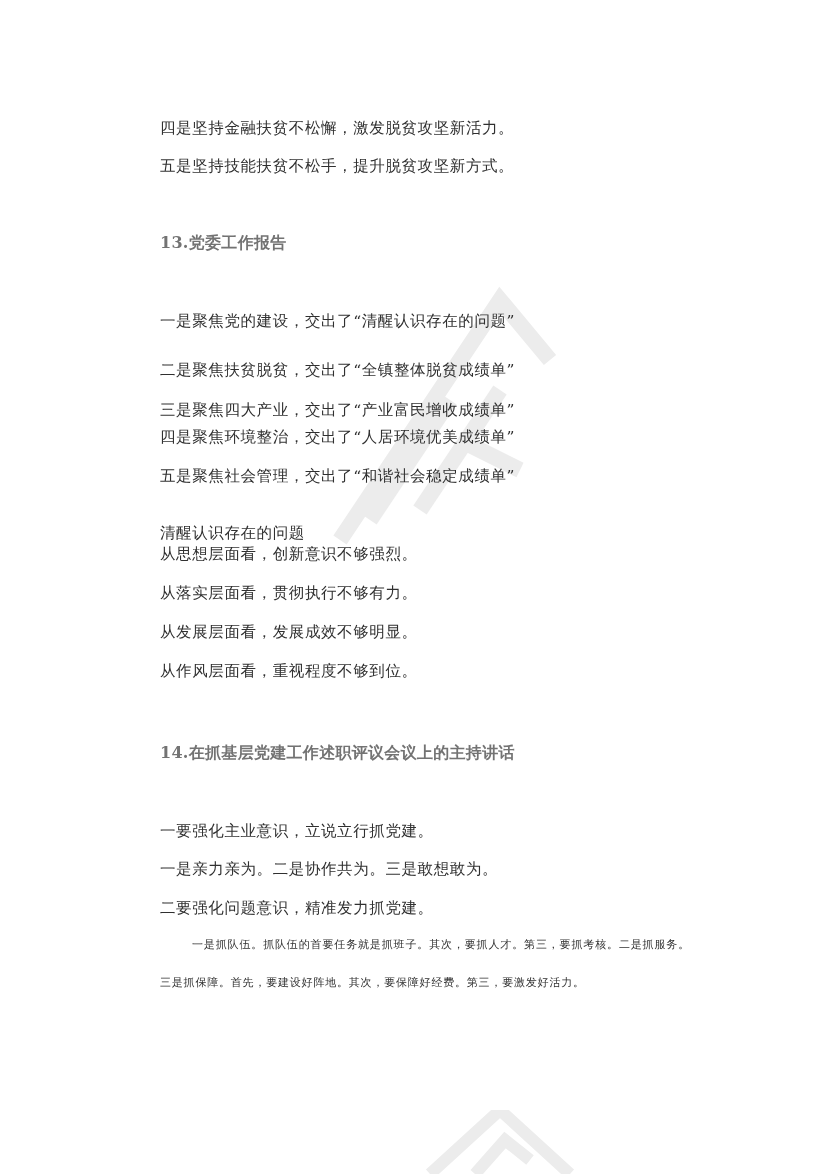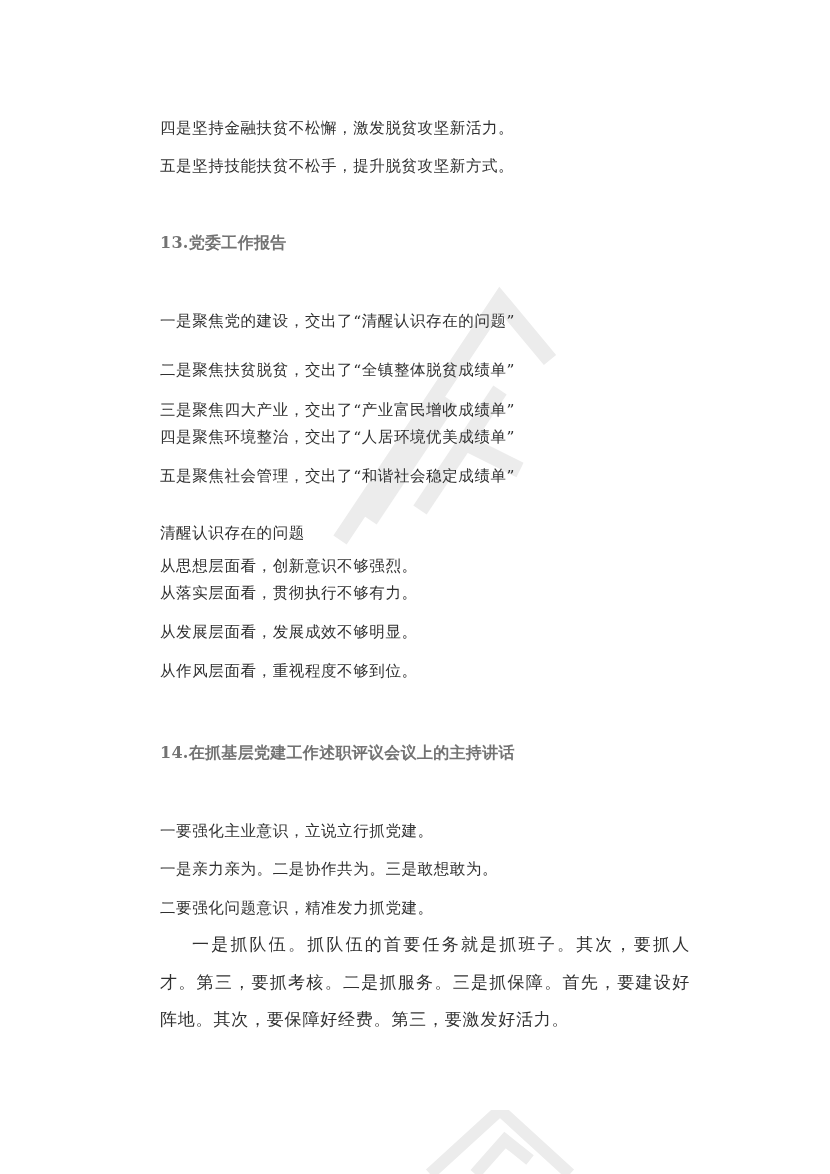--- a/index.html
+++ b/index.html
@@ -10,21 +10,21 @@
   .page { position: absolute; left: 0; top: 0; width: 675px; height: 1174px; }
   .line {
     position: absolute; left: 160px; font-size: 15.5px; line-height: 20px; white-space: nowrap;
     letter-spacing: 0.6px; color: #303030;
   }
   .heading {
     position: absolute; left: 160px; font-size: 16px; line-height: 20px; white-space: nowrap;
     font-weight: bold; color: #737373; letter-spacing: 0.3px;
   }
   .para {
-    position: absolute; left: 160px; width: 530px; font-size: 17px; line-height: 37.5px;
+    position: absolute; left: 160px; width: 530px; font-size: 11px; line-height: 37.5px;
     text-indent: 32px; color: #303030; letter-spacing: 0.8px; text-align: justify;
   }
   .watermark {
     position: absolute; pointer-events: none;
   }
 </style>
 </head>
 <body>
 
 <div class="page">
@@ -48,21 +48,21 @@
   <div class="line" style="top:156px;">五是坚持技能扶贫不松手，提升脱贫攻坚新方式。</div>
 
   <div class="heading" style="top:233px;">13.党委工作报告</div>
 
   <div class="line" style="top:311px;">一是聚焦党的建设，交出了“清醒认识存在的问题”</div>
   <div class="line" style="top:340px;margin-top:20px;">二是聚焦扶贫脱贫，交出了“全镇整体脱贫成绩单”</div>
   <div class="line" style="top:400px;">三是聚焦四大产业，交出了“产业富民增收成绩单”</div>
   <div class="line" style="top:427px;">四是聚焦环境整治，交出了“人居环境优美成绩单”</div>
   <div class="line" style="top:466px;">五是聚焦社会管理，交出了“和谐社会稳定成绩单”</div>
   <div class="line" style="top:523px;text-align:center;">清醒认识存在的问题</div>
-  <div class="line" style="top:544px;margin-top:12px;">从思想层面看，创新意识不够强烈。</div>
+  <div class="line" style="top:544px;">从思想层面看，创新意识不够强烈。</div>
   <div class="line" style="top:583px;">从落实层面看，贯彻执行不够有力。</div>
   <div class="line" style="top:622px;">从发展层面看，发展成效不够明显。</div>
   <div class="line" style="top:661px;">从作风层面看，重视程度不够到位。</div>
 
   <div class="heading" style="top:743px;">14.在抓基层党建工作述职评议会议上的主持讲话</div>
 
   <div class="line" style="top:821px;">一要强化主业意识，立说立行抓党建。</div>
   <div class="line" style="top:859px;">一是亲力亲为。二是协作共为。三是敢想敢为。</div>
   <div class="line" style="top:898px;">二要强化问题意识，精准发力抓党建。</div>
 

